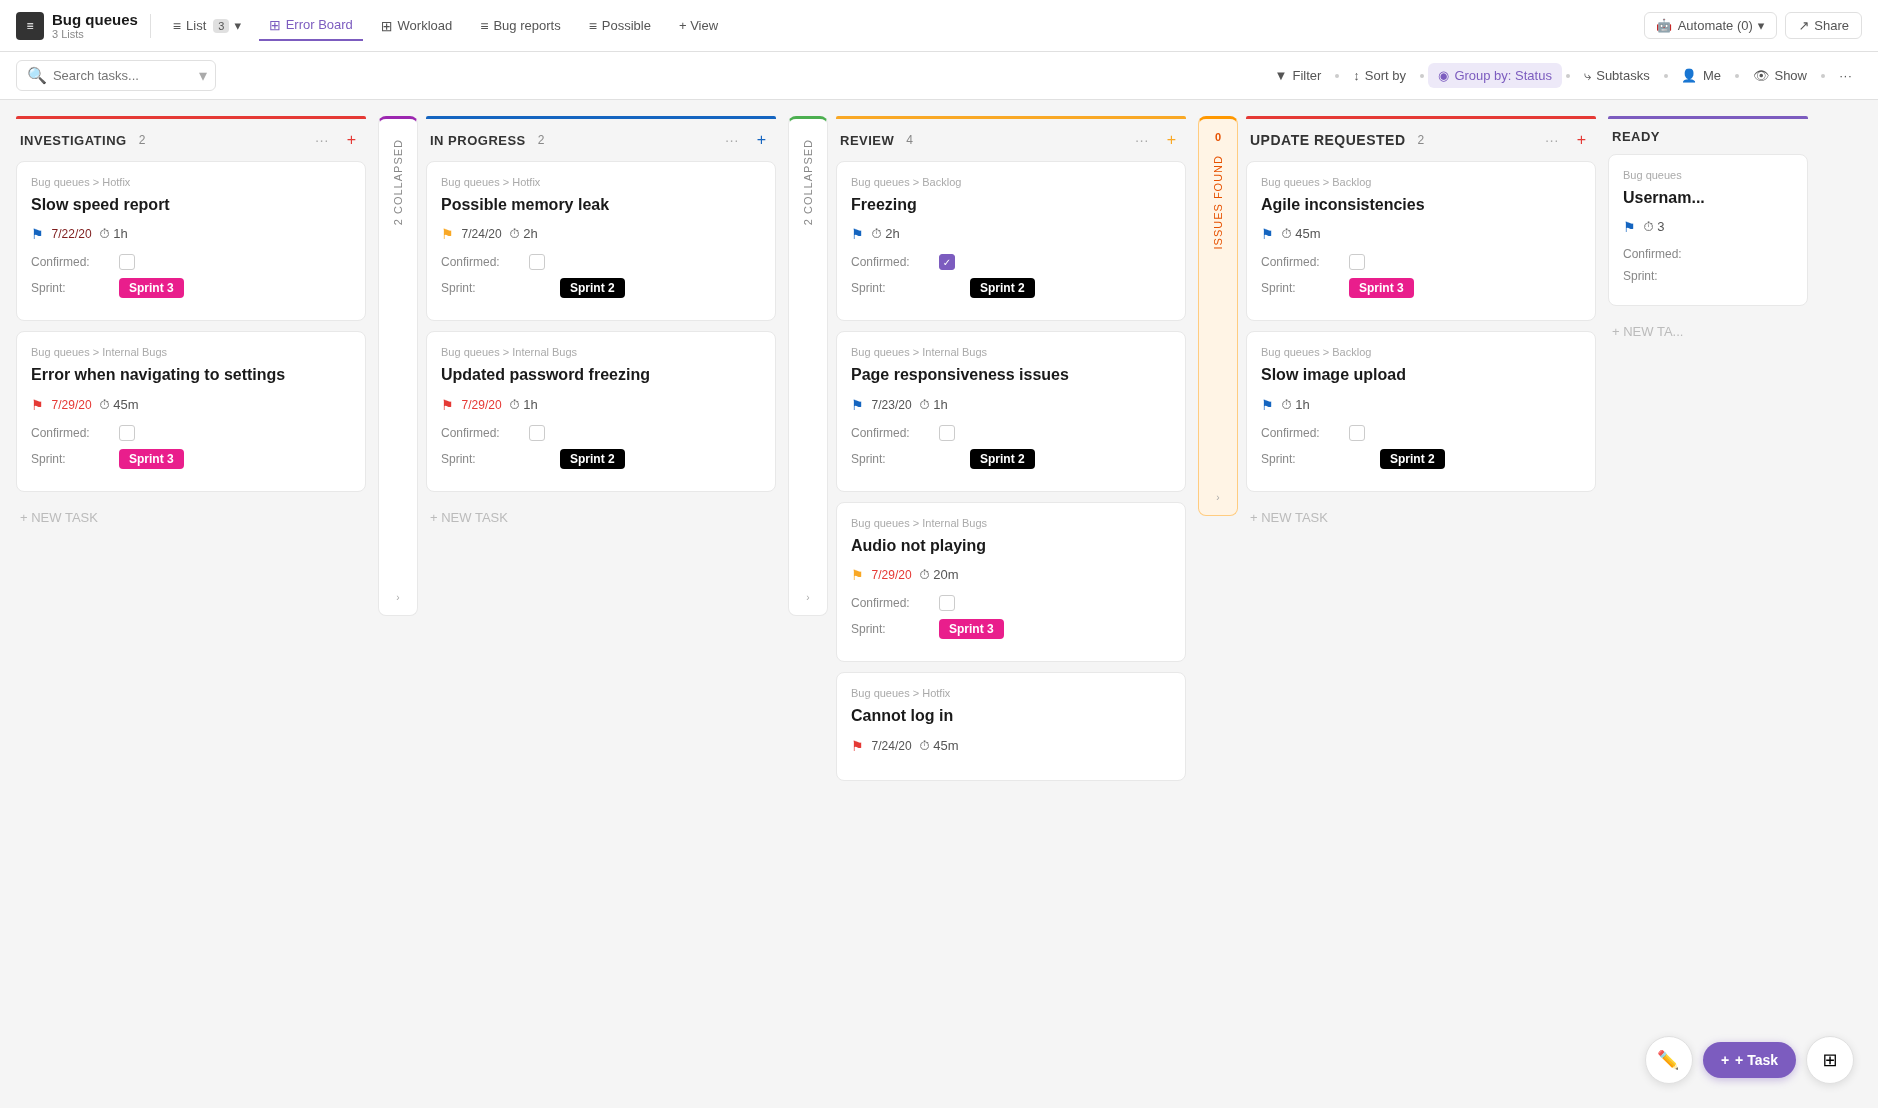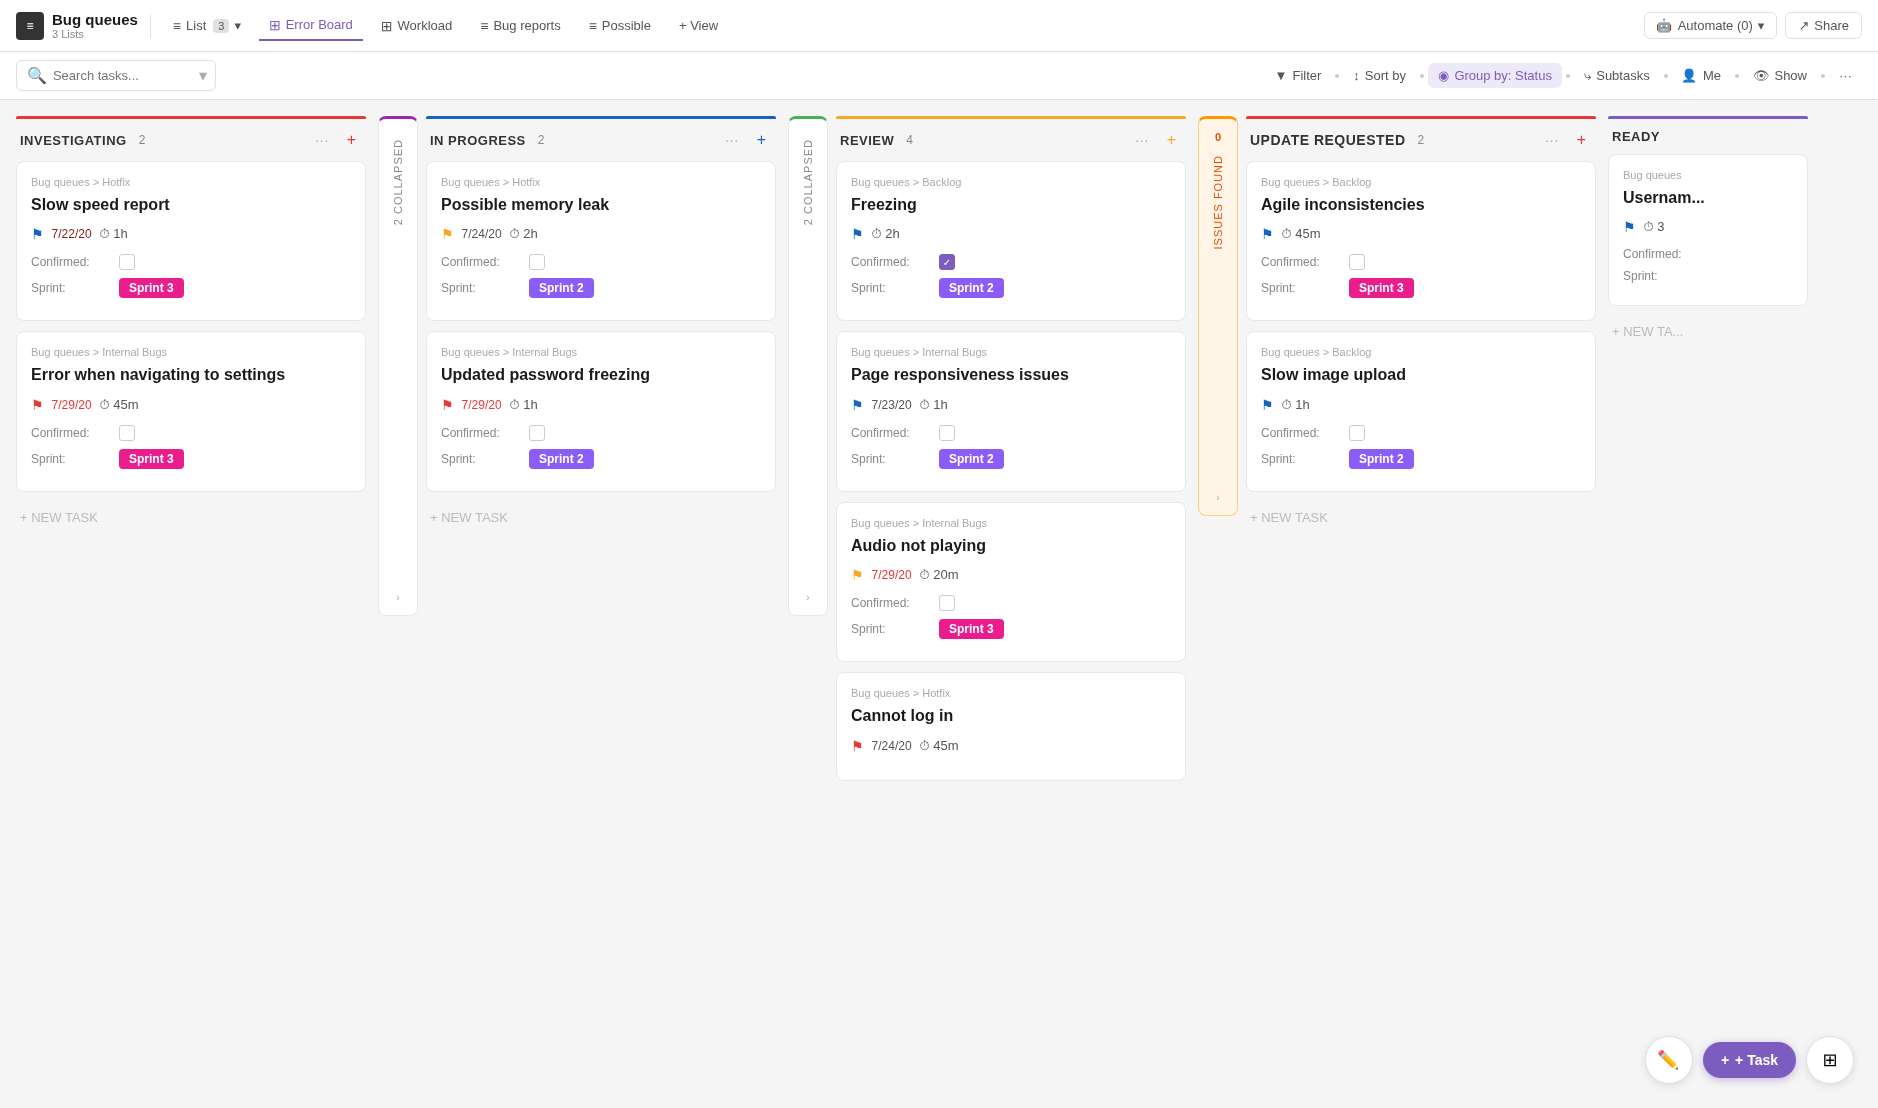--- a/index.html
+++ b/index.html
@@ -75,21 +75,21 @@
     .card-date { font-size: 12px; color: #e53935; }
     .card-date.blue { color: #7f1d1d; }
     .card-date.normal { color: #555; }
     .card-timer { font-size: 13px; color: #555; display: flex; align-items: center; gap: 3px; }
     .card-field { display: flex; align-items: center; gap: 8px; margin-bottom: 8px; }
     .card-field-label { font-size: 12px; color: #888; width: 80px; }
     .card-checkbox { width: 16px; height: 16px; border: 1.5px solid #ccc; border-radius: 3px; background: #fff; }
     .card-checkbox.checked { background: #7c5cbf; border-color: #7c5cbf; display: flex; align-items: center; justify-content: center; color: #fff; font-size: 10px; }
     .sprint-badge { border-radius: 4px; padding: 3px 10px; font-size: 12px; font-weight: 600; color: #fff; display: inline-block; }
     .sprint-pink { background: #e91e8c; }
-    .sprint-orange { background: #8b5cf6; }
+    .sprint-orange { background: #000000; margin-left: 31px; }
     .new-task { font-size: 13px; color: #bbb; padding: 8px 4px; cursor: pointer; }
 
     
     .float-btns { position: fixed; bottom: 24px; right: 24px; display: flex; gap: 10px; align-items: center; }
     .float-btn-round { width: 48px; height: 48px; border-radius: 50%; background: #fff; border: 1px solid #e0e0e0; display: flex; align-items: center; justify-content: center; cursor: pointer; font-size: 18px; box-shadow: 0 2px 8px rgba(0,0,0,0.1); }
     .float-btn-task { display: flex; align-items: center; gap: 6px; background: #7c5cbf; color: #fff; border-radius: 24px; padding: 10px 18px; font-size: 14px; font-weight: 600; cursor: pointer; box-shadow: 0 2px 8px rgba(124,92,191,0.4); }
     .float-btn-grid { width: 48px; height: 48px; border-radius: 50%; background: #fff; border: 1px solid #e0e0e0; display: flex; align-items: center; justify-content: center; cursor: pointer; font-size: 18px; box-shadow: 0 2px 8px rgba(0,0,0,0.1); }
 
     
     .col-collapsed-issues { background: #fff4e5; border-color: #ffcc80; }

